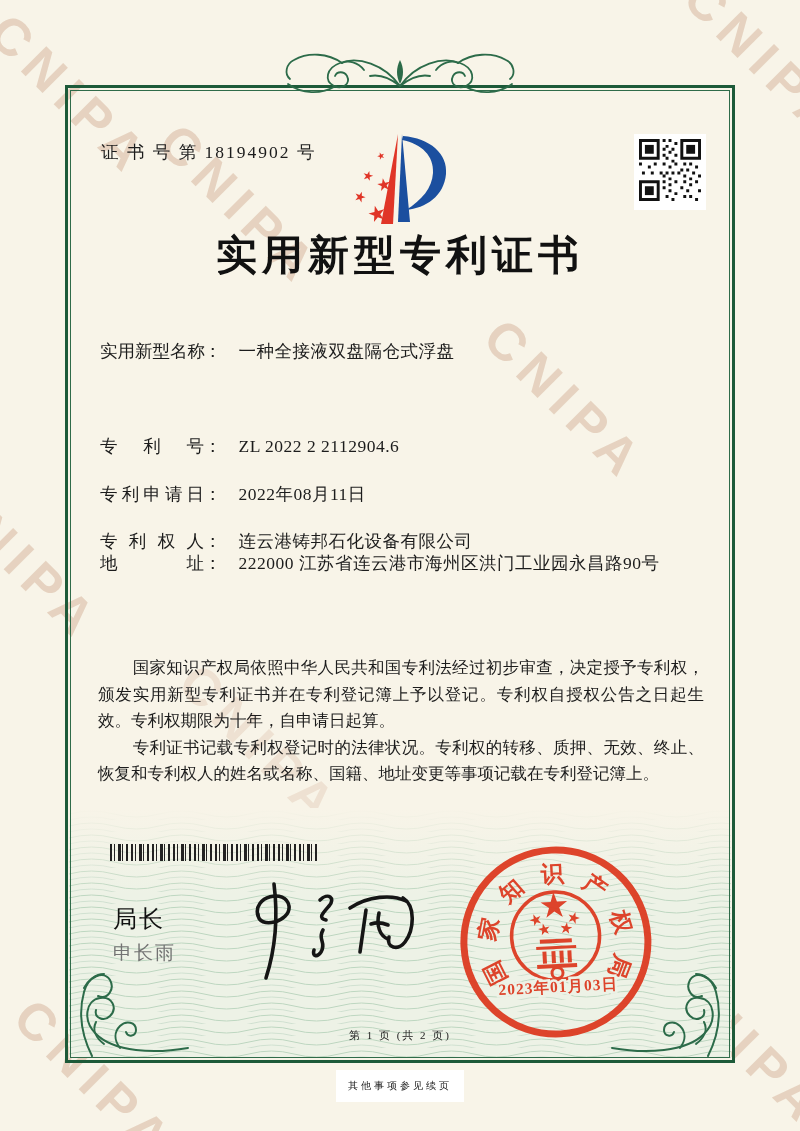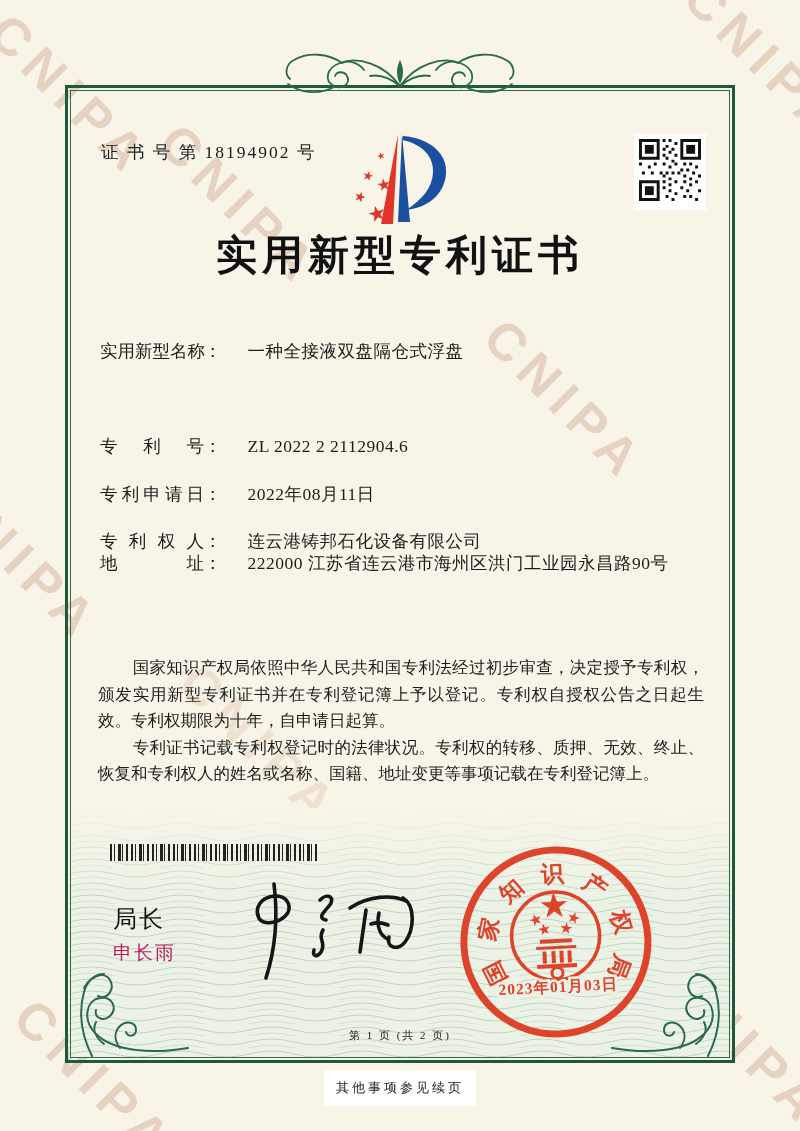--- a/index.html
+++ b/index.html
@@ -25,52 +25,52 @@
   .orn.flip{transform:scaleX(-1);}
 
   .certno{position:absolute;z-index:4;left:101px;top:140px;font-size:17.5px;letter-spacing:2px;color:#1c1c1c;}
   .logo{position:absolute;z-index:4;left:332px;top:126px;}
   .qrbox{position:absolute;z-index:4;left:634px;top:134px;background:#fff;padding:5px;}
   .title{position:absolute;z-index:4;left:0;top:228px;width:100%;text-align:center;
          font-size:41px;font-weight:bold;letter-spacing:5px;color:#111;}
 
   .frow{position:absolute;z-index:4;left:100px;font-size:17.5px;color:#1c1c1c;white-space:nowrap;}
   .flabel{display:inline-block;width:104px;text-align:justify;text-align-last:justify;vertical-align:bottom;}
-  .fvalue{margin-left:26px;letter-spacing:.5px;}
+  .fvalue{margin-left:17px;letter-spacing:.5px;}
   .grant-group{position:absolute;left:310px;top:0;}
 
   .body-text{position:absolute;z-index:4;left:98px;top:655px;width:606px;font-size:16.5px;
              line-height:26.5px;color:#1c1c1c;text-align:justify;}
   .body-text p{margin:0;text-indent:2.1em;}
 
   .barcode{position:absolute;z-index:4;left:110px;top:844px;width:208px;height:17px;
     background:repeating-linear-gradient(90deg,
       #222 0 2px, transparent 2px 4px,
       #222 4px 5px, transparent 5px 8px,
       #222 8px 11px, transparent 11px 12px,
       #222 12px 13px, transparent 13px 16px,
       #222 16px 18px, transparent 18px 21px);}
 
   .sig-title{position:absolute;z-index:4;left:113px;top:903px;font-size:24px;color:#111;
              font-family:"Liberation Sans","DejaVu Sans",sans-serif;letter-spacing:2px;}
-  .sig-name{position:absolute;z-index:4;left:113px;top:940px;font-size:19px;color:#be185d;
+  .sig-name{position:absolute;z-index:4;left:113px;top:940px;font-size:19px;color:#737373;
             font-family:"Liberation Sans","DejaVu Sans",sans-serif;letter-spacing:2px;}
   .sig-hand{position:absolute;z-index:5;left:228px;top:878px;}
 
   .seal{position:absolute;z-index:6;left:456px;top:842px;opacity:.94;transform:rotate(-3deg);}
   .seal-char{fill:#dd3a20;font-size:23px;font-weight:bold;text-anchor:middle;
              dominant-baseline:central;font-family:"Liberation Serif","DejaVu Serif",serif;}
   .seal-date{fill:#dd3a20;font-size:15.5px;font-weight:bold;text-anchor:middle;letter-spacing:1px;
              font-family:"Liberation Serif","DejaVu Serif",serif;
              paint-order:stroke;stroke:#eef2e7;stroke-width:5px;}
 
   .page-info{position:absolute;z-index:5;left:0;top:1028px;width:100%;text-align:center;
              font-size:11px;letter-spacing:2px;color:#222;}
   .note-box{position:absolute;z-index:5;left:50%;top:1070px;transform:translateX(-50%);
-            background:#ffffff;padding:9px 12px;font-size:13px;letter-spacing:3px;color:#222;
+            background:#ffffff;padding:9px 12px;font-size:10px;letter-spacing:3px;color:#222;
             white-space:nowrap;}
 </style>
 </head>
 <body>
 
 <div class="page">
 
   <div class="wm" style="left:70px;top:95px">CNIPA</div>
   <div class="wm" style="left:240px;top:205px">CNIPA</div>
   <div class="wm" style="left:765px;top:60px">CNIPA</div>

